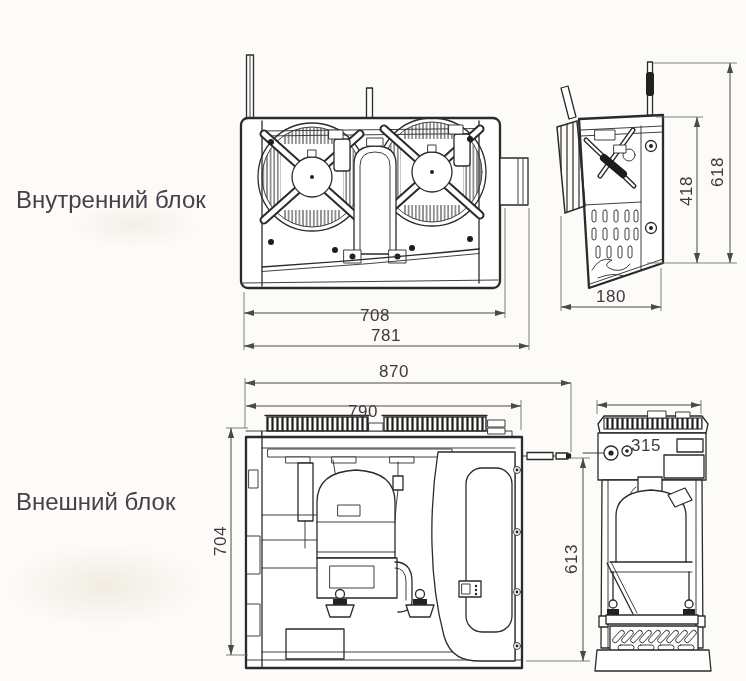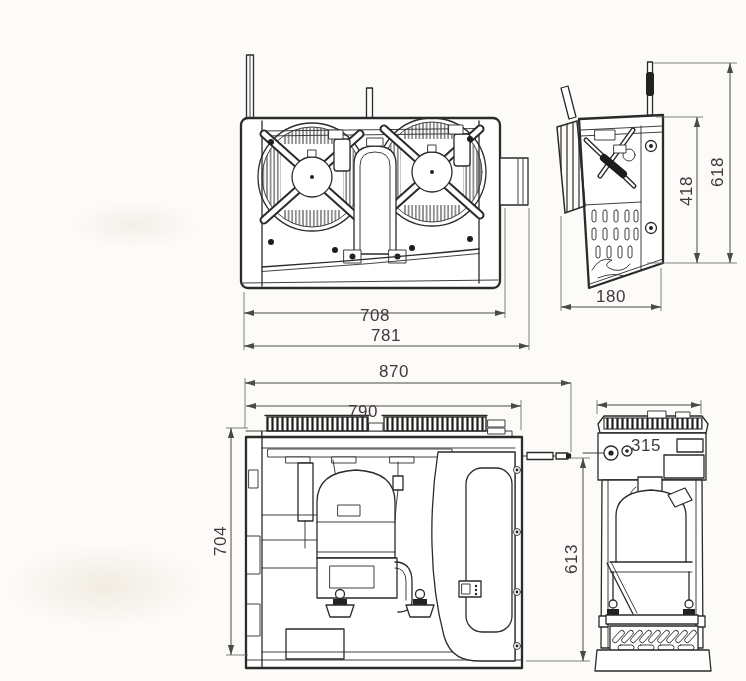--- a/index.html
+++ b/index.html
@@ -386,20 +386,22 @@
     <path d="M597,650 L709,650 L711,671 L595,671 Z" class="ln wf" stroke-width="1.8"></path>
 
     <g>
       <path d="M597,400 V414" class="dex"></path>
       <path d="M701,400 V414" class="dex"></path>
       <path d="M597,405 L701,405" class="dml"></path>
     </g>
   </g>
 </svg>
 
+<div class="unit-label" style="left:16px;top:186px;">Внутренний блок</div>
+<div class="unit-label" style="left:16px;top:488px;">Внешний блок</div>
 
 <div class="dim-label" style="left:375px;top:316px;">708</div>
 <div class="dim-label" style="left:386px;top:336px;">781</div>
 <div class="dim-label" style="left:611px;top:297px;">180</div>
 <div class="dim-label rot" style="left:687px;top:191px;">418</div>
 <div class="dim-label rot" style="left:718px;top:172px;">618</div>
 <div class="dim-label" style="left:394px;top:372px;">870</div>
 <div class="dim-label" style="left:363px;top:396px;margin-top:16px;">790</div>
 <div class="dim-label rot" style="left:221px;top:541px;">704</div>
 <div class="dim-label rot" style="left:572px;top:559px;">613</div>

